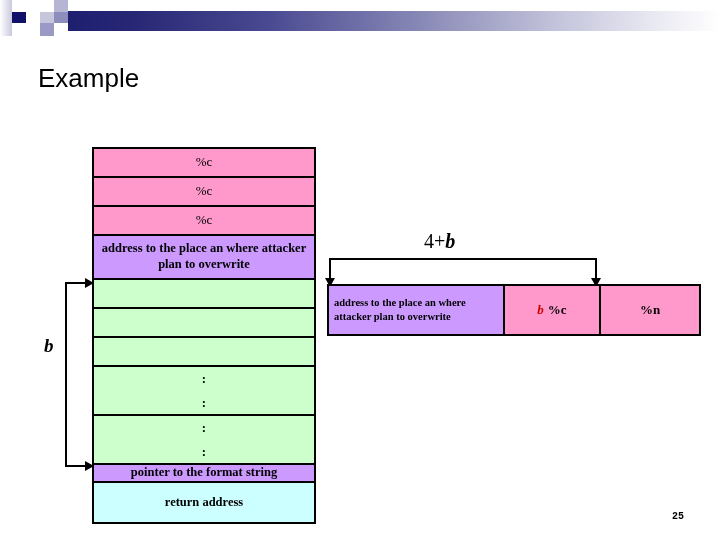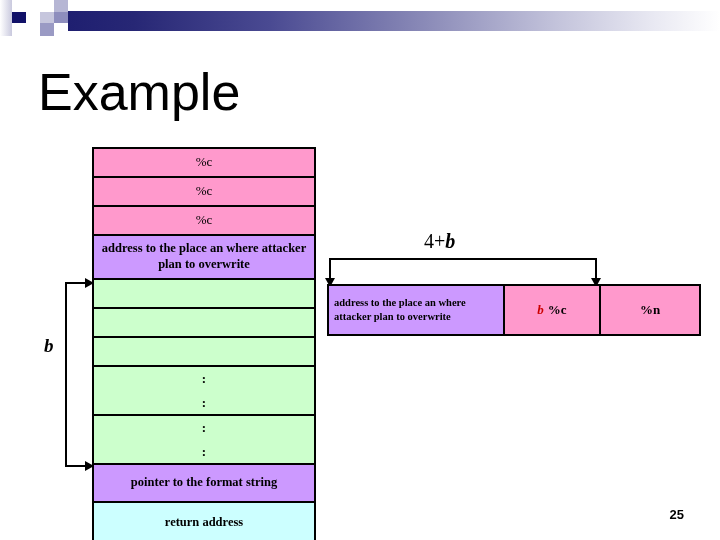--- a/index.html
+++ b/index.html
@@ -42,21 +42,21 @@
   .sq-g { left: 54px;  top: 0px;  width: 14px; height: 12px; background: #b6b6d4; }
   .sq-h { left: 54px;  top: 12px; width: 14px; height: 11px; background: #8e8ebd; }
   .sq-i { left: 54px;  top: 23px; width: 14px; height: 13px; background: #ffffff; }
   .sq-j { left: 26px;  top: 12px; width: 14px; height: 11px; background: #ffffff; }
   .sq-k { left: 40px;  top: 0px;  width: 14px; height: 12px; background: #ffffff; }
 
   
   #slide-title {
     position: absolute;
     left: 38px; top: 64px;
-    font-size: 52px;
+    font-size: 26px;
     font-weight: normal;
     letter-spacing: 0px;
     color: #000000;
     font-family: "Liberation Sans", sans-serif;
     line-height: 1.1;
     white-space: nowrap;
   }
 
   
   #stack-table {
@@ -81,21 +81,21 @@
     padding: 0 4px;
   }
   .stack-row:last-child { border-bottom: none; }
   .c-pink   { background: #ff99cc; }
   .c-purple { background: #cc99ff; }
   .c-green  { background: #ccffcc; }
   .c-cyan   { background: #ccffff; }
   .r-h28 { height: 29px; }
   .r-h44 { height: 44px; }
   .r-h49 { height: 49px; }
-  .r-h26 { height: 38px; }
+  .r-h26 { height: 18px; }
   .r-h31 { height: 39px; }
   .pct { font-family: "Liberation Serif", serif; font-weight: normal; font-size: 13px; }
   .dots {
     display: flex;
     flex-direction: column;
     justify-content: space-around;
     align-items: center;
     height: 100%;
     width: 100%;
     font-size: 13px;
@@ -222,23 +222,23 @@
     color: #cc0000;
     font-style: italic;
     font-weight: bold;
     margin-right: 4px;
   }
 
   
   #page-number {
     position: absolute;
     right: 36px; bottom: 18px;
-    font-family: Liberation Sans, sans-serif;
-    font-weight: bold;
-    font-size: 13px;
+    font-family: Liberation Mono, monospace;
+    font-weight: bold;
+    font-size: 10px;
     color: #000;
   }
 </style>
 </head>
 <body>
 
 <div id="header-band">
   <div class="band-bar"></div>
   <div class="band-sq sq-b"></div>
   <div class="band-sq sq-c"></div>

